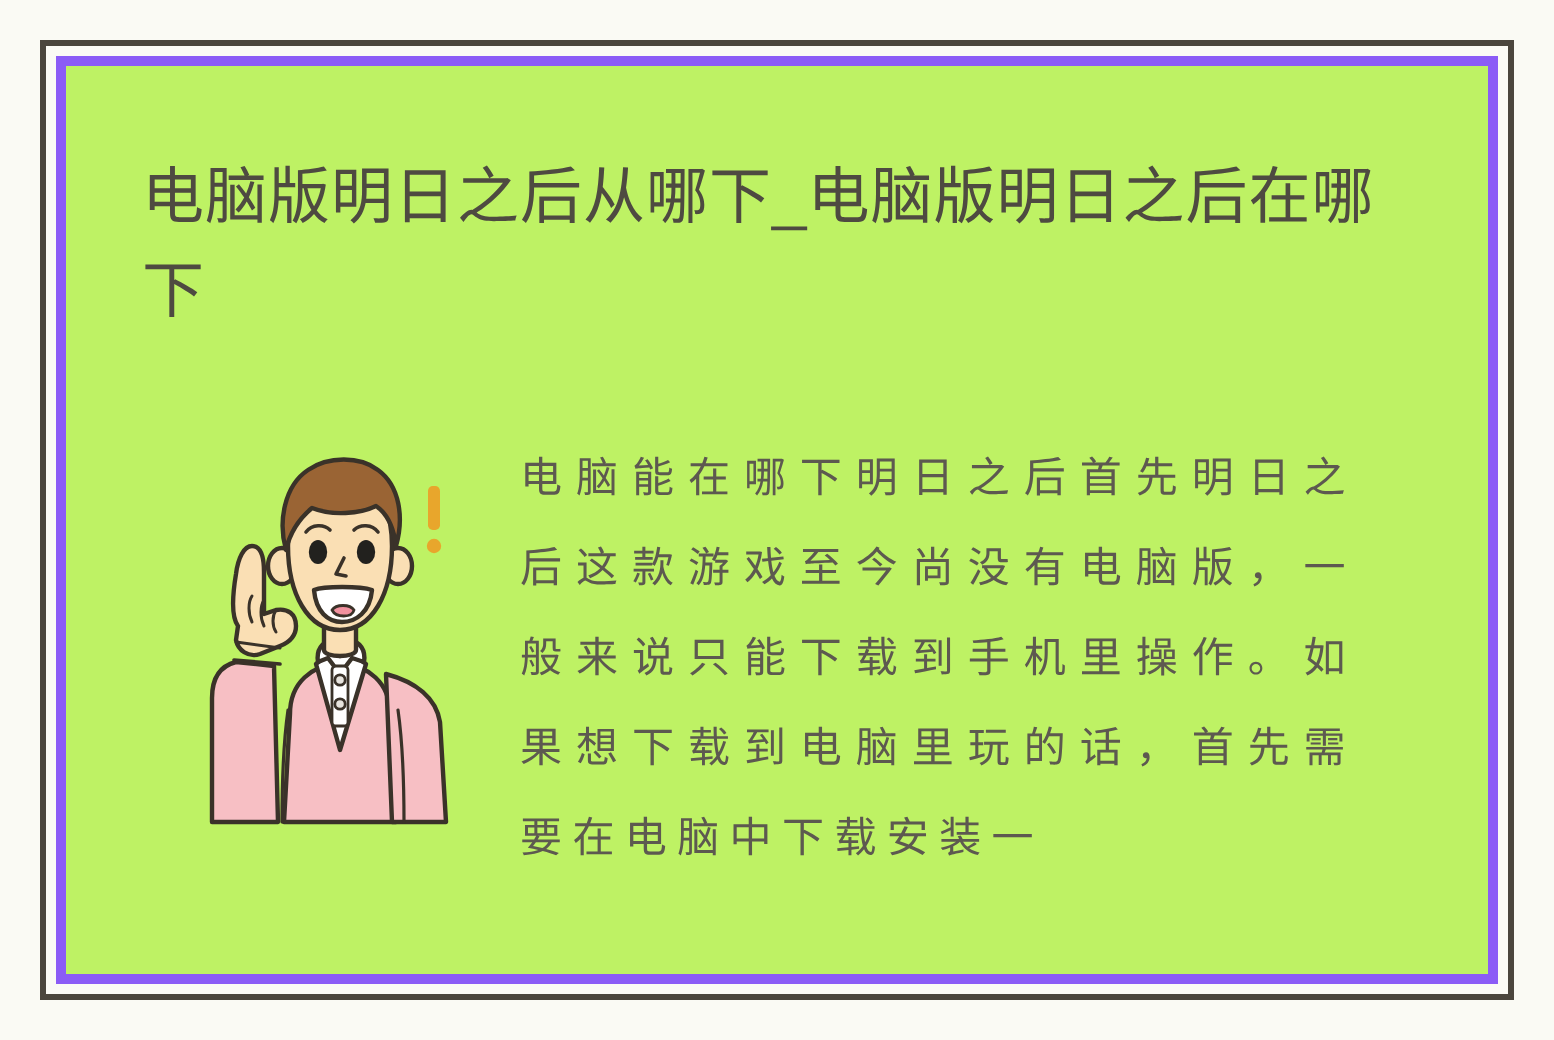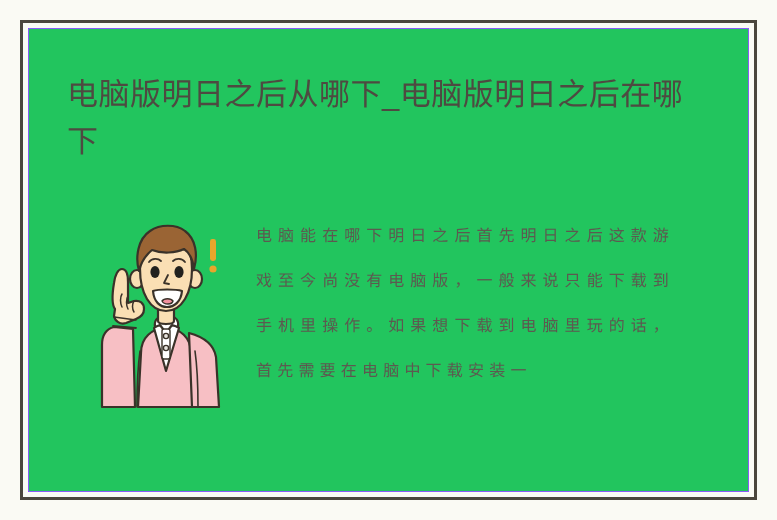--- a/index.html
+++ b/index.html
@@ -26,22 +26,22 @@
     background: #fbfbf5;
   }
 
   .article-card-inner {
     position: absolute;
     left: 5px;
     top: 5px;
     right: 5px;
     bottom: 5px;
     box-sizing: border-box;
-    border: 1px solid #8b5cf6;
-    background: #22c55e;
+    border: 5px solid #8b5cf6;
+    background: #bef264;
     overflow: hidden;
   }
 
   .article-title {
     position: absolute;
     left: 38px;
     top: 42px;
     width: 620px;
     margin: 0;
     font-family: "Liberation Sans", "DejaVu Sans", sans-serif;
@@ -76,21 +76,21 @@
     height: 100%;
   }
 
   .body-text {
     position: absolute;
     left: 227px;
     top: 16px;
     width: 418px;
     margin: 0;
     font-family: "DejaVu Sans", "Liberation Sans", sans-serif;
-    font-size: 16px;
+    font-size: 21px;
     line-height: 45px;
     letter-spacing: 5.2px;
     color: #5d5950;
     text-align: justify;
     word-break: break-all;
   }
 </style>
 </head>
 <body>
 

